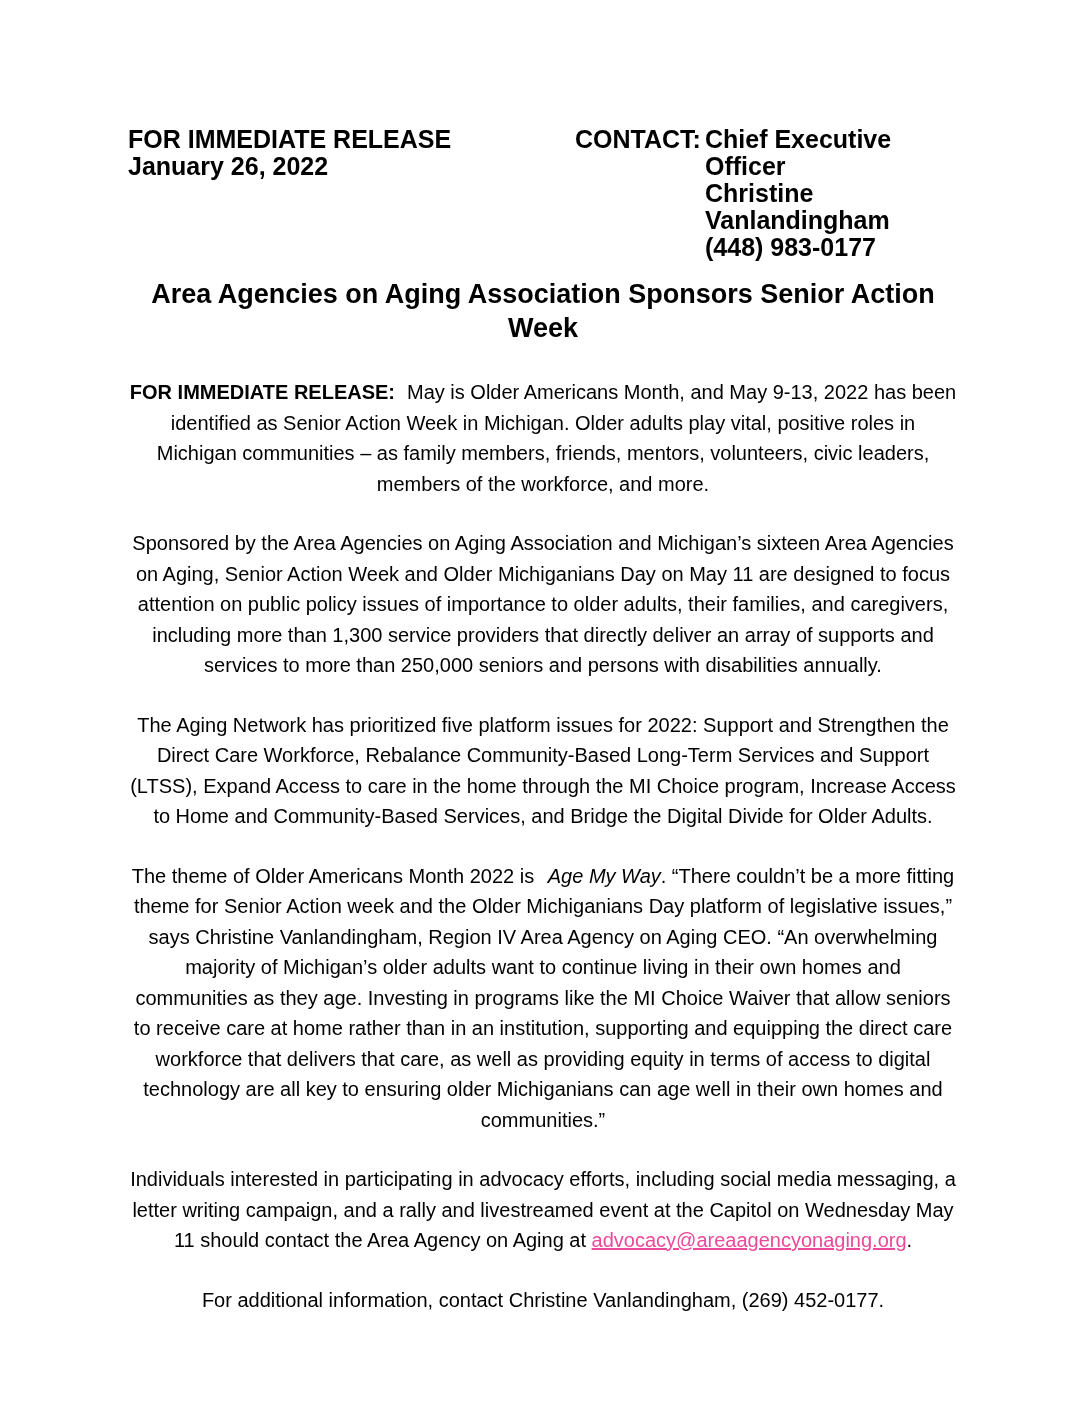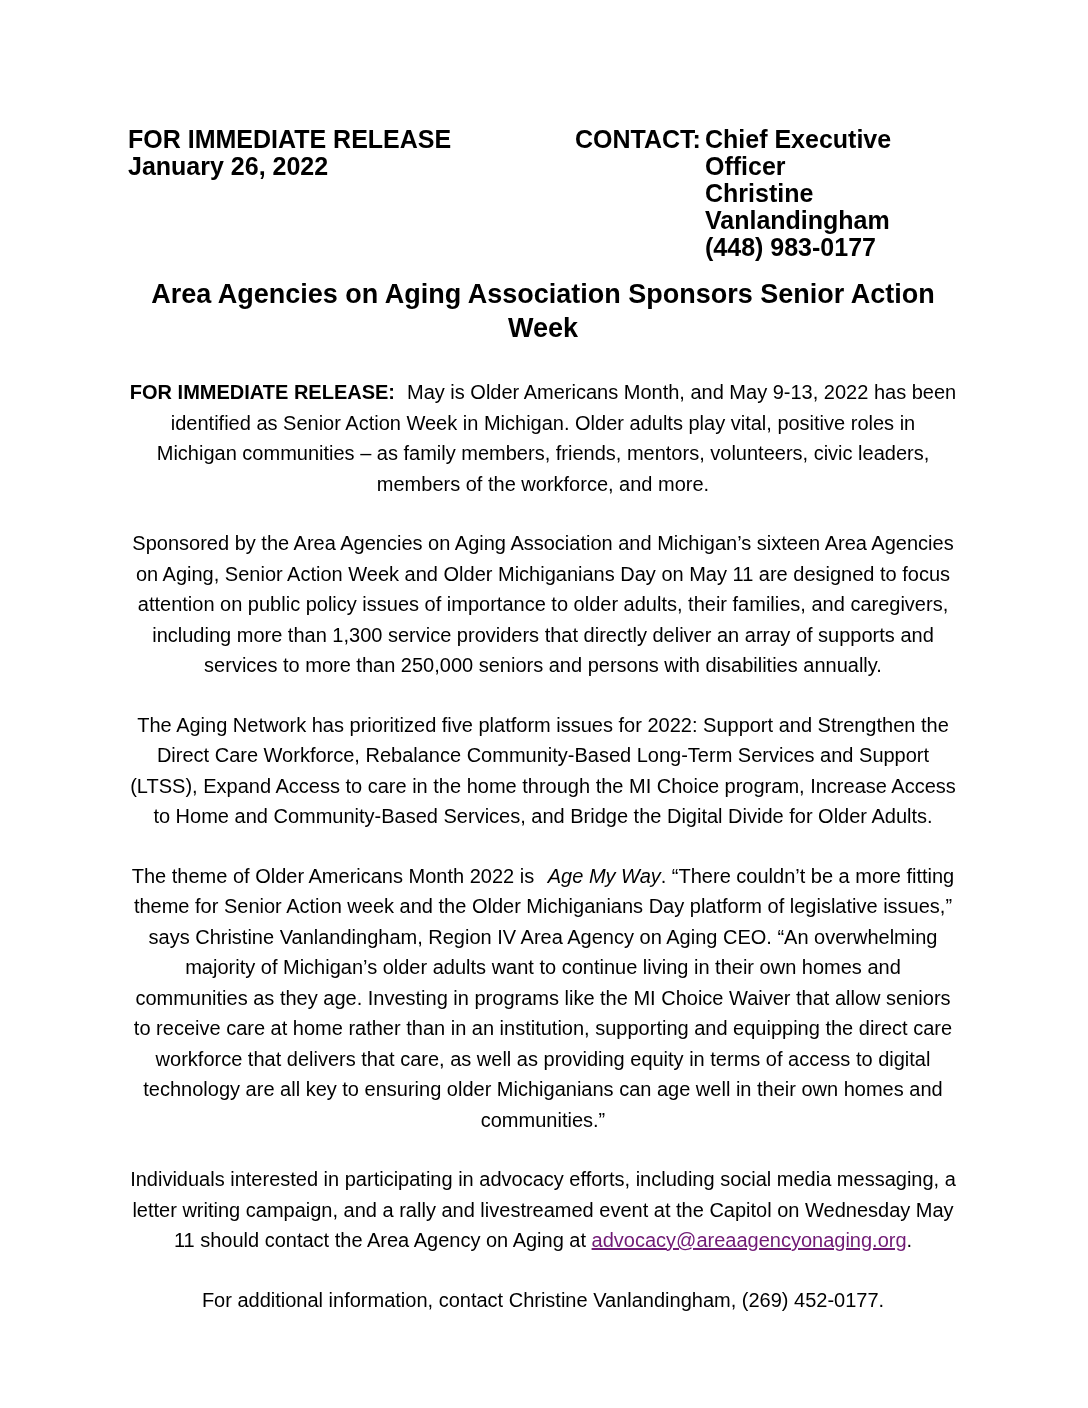--- a/index.html
+++ b/index.html
@@ -60,21 +60,21 @@
     font-weight: 700;
   }
   .lead-gap {
     padding-left: 12px;
   }
   .italic-run {
     font-style: italic;
     margin-left: 8px;
   }
   .email-link {
-    color: #701a75;
+    color: #ec4899;
     text-decoration: underline;
     cursor: pointer;
   }
 </style>
 </head>
 <body>
 
 <div class="page">
 
   <div class="doc-header">

